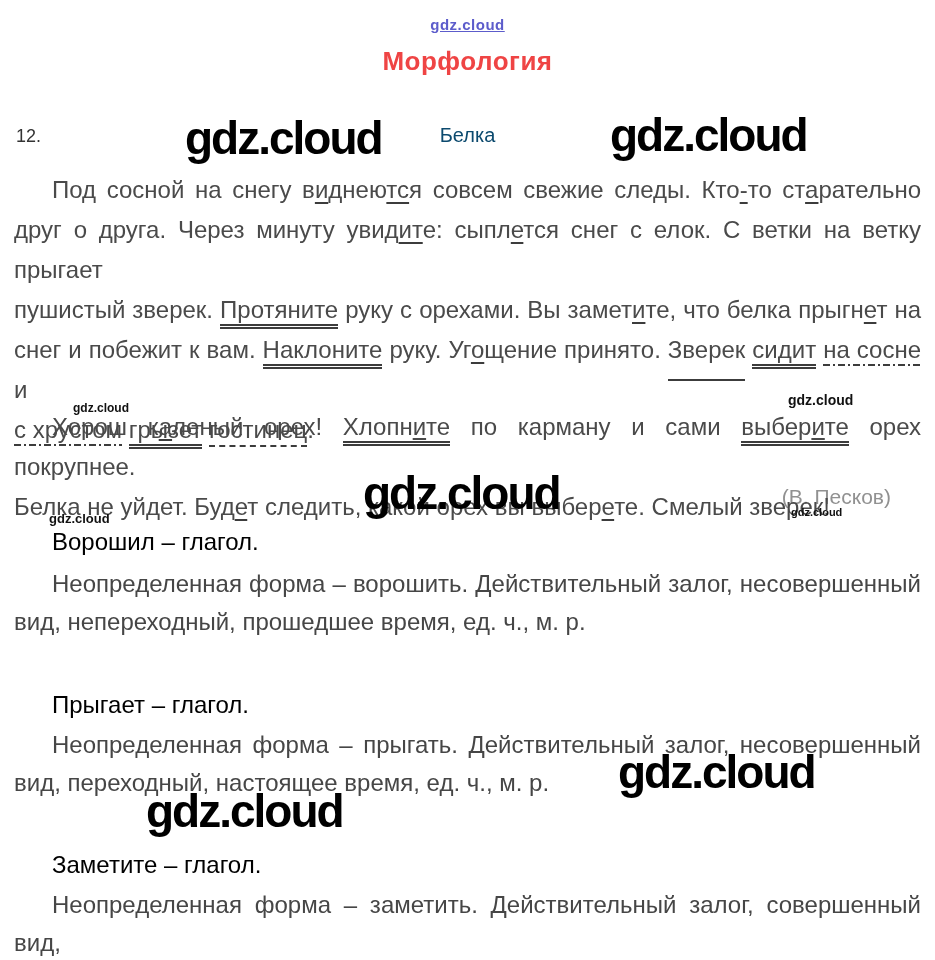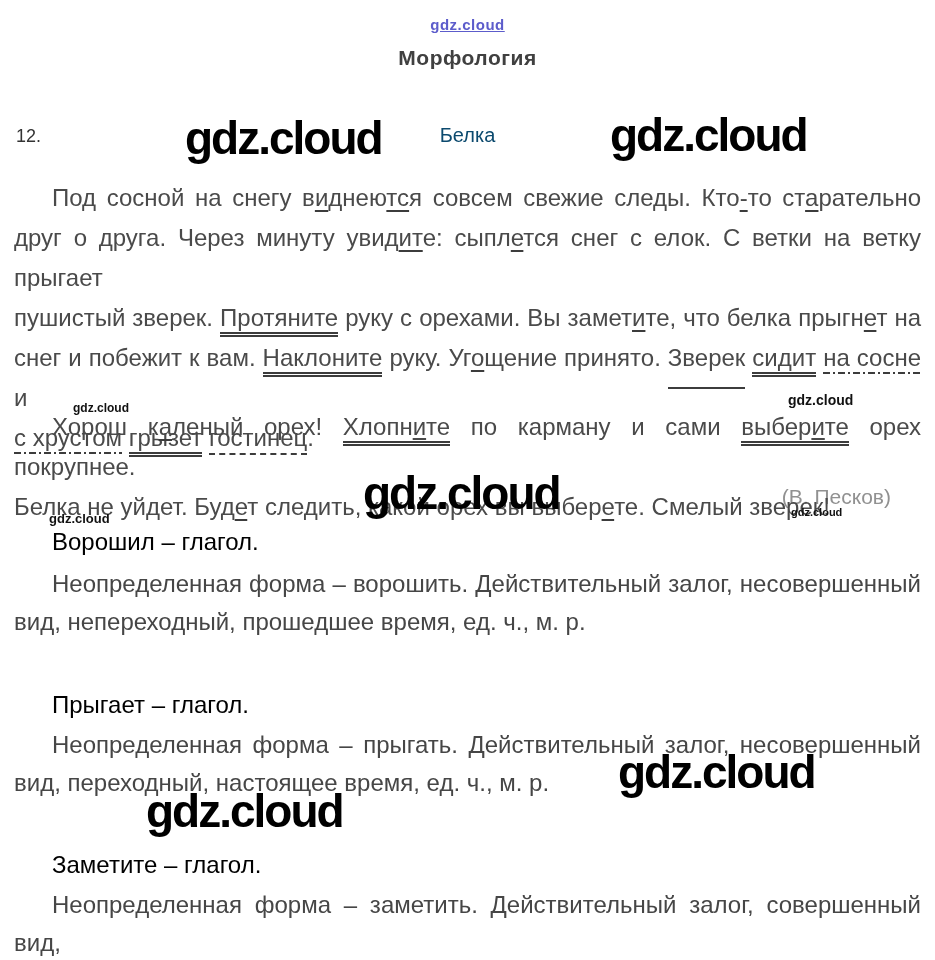--- a/index.html
+++ b/index.html
@@ -35,22 +35,22 @@
     font-weight: 700;
     color: #111;
     white-space: nowrap;
     z-index: 3;
     line-height: 1;
   }
 
   .heading {
     left: 0; right: 0; top: 34px;
     text-align: center;
-    font-size: 21px; font-weight: 700;
-    color: #404040;
+    font-size: 26px; font-weight: 700;
+    color: #ef4444;
     letter-spacing: 0.5px;
   }
   .ex-num {
     left: 16px; top: 114px;
     font-size: 18px; font-weight: 400;
     color: #333;
   }
   .story-title {
     left: 0; right: 0; top: 112px;
     text-align: center;
@@ -141,21 +141,21 @@
 <div class="abs wm-big" style="left:618px; top:737px;">gdz.cloud</div>
 <div class="abs wm-big" style="left:146px; top:776px;">gdz.cloud</div>
 
 <div class="abs wm-small" style="left:73px; top:390px; font-size:12px;">gdz.cloud</div>
 <div class="abs wm-small" style="left:788px; top:381px; font-size:14px;">gdz.cloud</div>
 <div class="abs wm-small" style="left:791px; top:495px; font-size:11px;">gdz.cloud</div>
 <div class="abs wm-small" style="left:49px; top:500px; font-size:13px;">gdz.cloud</div>
 
 <div class="abs story-title">Белка</div>
 
-<div class="abs para" style="top:166px;">
+<div class="abs para" style="top:158px;">
     <div class="line"><span>Под сосной на снегу в</span><span class="letter">и</span><span>днею</span><span class="letter">тс</span><span>я совсем свежие следы. Кто</span><span class="letter">-</span><span>то ст</span><span class="letter">а</span><span>рательно</span></div>
     <div class="line"><span>друг о друга. Через минуту увид</span><span class="letter">ит</span><span>е: сыпл</span><span class="letter">е</span><span>тся снег с елок. С ветки на ветку прыгает</span></div>
     <div class="line"><span>пушистый зверек. </span><span class="double">Протяните</span><span> руку с орехами. Вы замет</span><span class="letter">и</span><span>те, что белка прыгн</span><span class="letter">е</span><span>т на</span></div>
     <div class="line"><span>снег и побежит к вам. </span><span class="double">Наклоните</span><span> руку. Уг</span><span class="letter">о</span><span>щение принято. </span><span class="word">Зверек</span><span> </span><span class="double">сидит</span><span> </span><span class="dashdot">на сосне</span><span> и</span></div>
     <div class="line"><span class="dashdot">с хрустом</span><span> </span><span class="double">грызет</span><span> </span><span class="dash">гостинец</span><span>.</span></div>
   </div>
 
 <div class="abs para" style="top:395px;">
     <div class="line"><span>Хорош к</span><span class="letter">а</span><span>леный орех! </span><span class="double">Хлопн</span><span class="double letter">и</span><span class="double">те</span><span> по карману и сами </span><span class="double">выбер</span><span class="double letter">и</span><span class="double">те</span><span> орех покрупнее.</span></div>
     <div class="line"><span>Белка не уйдет. Буд</span><span class="letter">е</span><span>т следить, какой орех вы выбер</span><span class="letter">е</span><span>те. Смелый зверек!</span></div>

